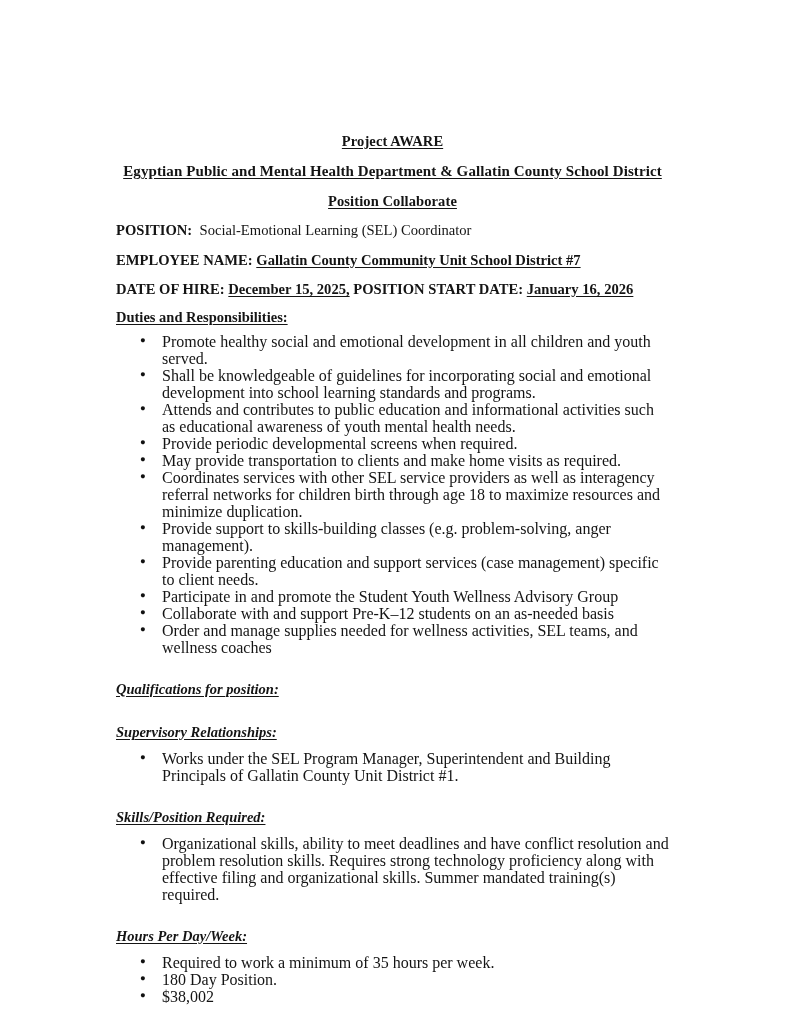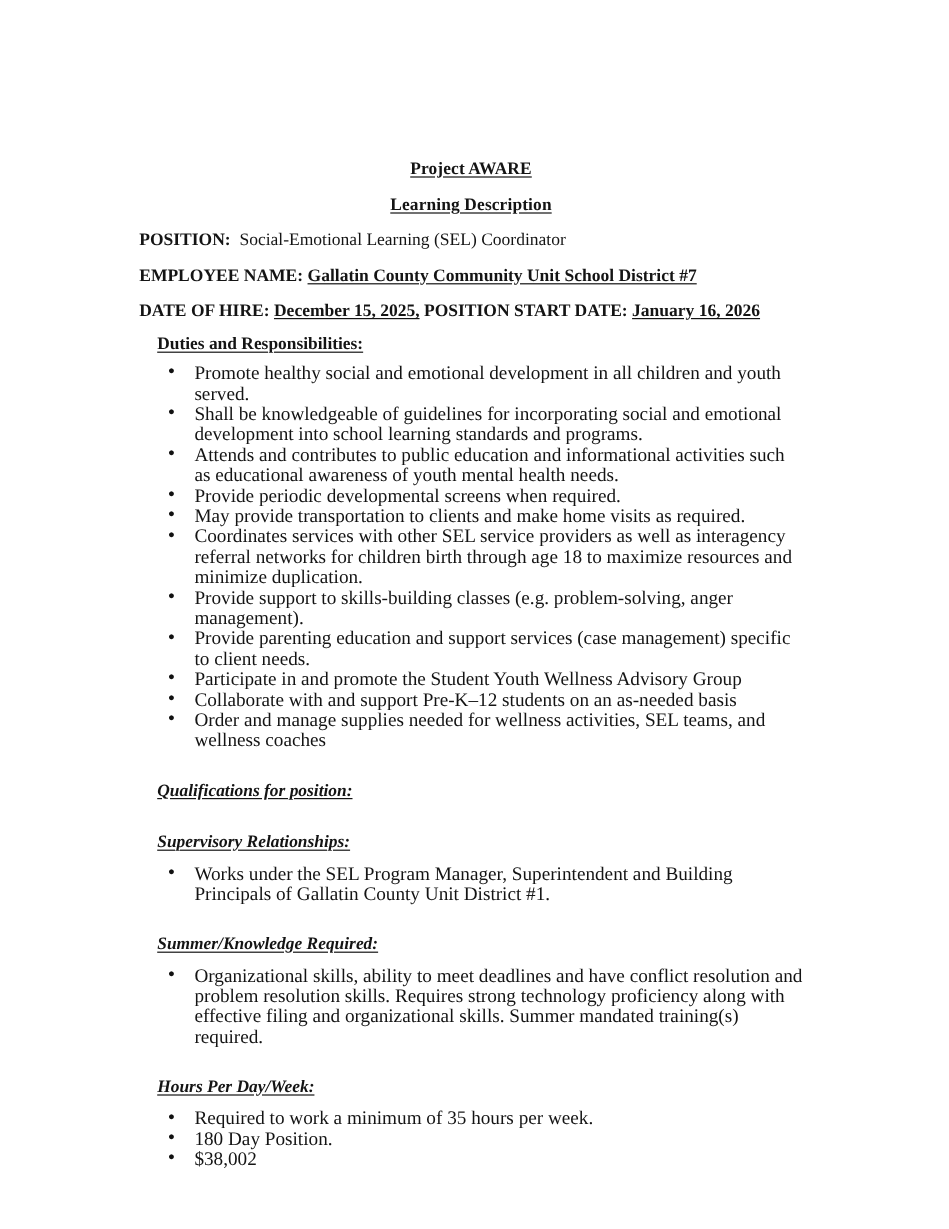--- a/index.html
+++ b/index.html
@@ -57,21 +57,21 @@
     text-decoration: underline;
     text-underline-offset: 2px;
   }
 
   .section-head {
     font-size: 14.5px;
     font-weight: bold;
     text-decoration: underline;
     text-underline-offset: 2px;
     line-height: 20px;
-    margin: 15px;
+    margin: 0;
   }
   .sh-duties { margin-top: 2px; margin-bottom: 6px; }
   .sh-gap    { margin-top: 23px; margin-bottom: 8px; font-style: italic; }
 
   ul.bullets {
     list-style: none;
     margin: 0;
     padding: 0;
   }
   ul.bullets > li {
@@ -92,21 +92,22 @@
     color: #111;
   }
   ul.bullets.tight > li { margin-bottom: 0; }
 </style>
 </head>
 <body>
 
 <div class="page">
 
   <p class="doc-title title-1"><span class="u">Project AWARE</span></p>
-  <p class="doc-title title-3"><span class="u">Learning Description</span></p>
+  <p class="doc-title title-2"><span class="u">Egyptian Public and Mental Health Department &amp; Gallatin County School District</span></p>
+  <p class="doc-title title-3"><span class="u">Position Collaborate</span></p>
 
   <p class="field-line"><span class="lbl">POSITION:</span>&nbsp; <span class="val-plain">Social-Emotional Learning (SEL) Coordinator</span></p>
 
   <p class="field-line"><span class="lbl">EMPLOYEE NAME:</span> <span class="val-ul">Gallatin County Community Unit School District #7</span></p>
 
   <p class="field-line"><span class="lbl">DATE OF HIRE:</span> <span class="val-ul">December 15, 2025,</span> <span class="lbl">POSITION START DATE:</span> <span class="val-ul">January 16, 2026</span></p>
 
   <p class="section-head sh-duties">Duties and Responsibilities:</p>
   <ul class="bullets">
     <li>Promote healthy social and emotional development in all children and youth served.</li>
@@ -122,21 +123,21 @@
     <li>Order and manage supplies needed for wellness activities, SEL teams, and wellness coaches</li>
   </ul>
 
   <p class="section-head sh-gap">Qualifications for position:</p>
 
   <p class="section-head sh-gap">Supervisory Relationships:</p>
   <ul class="bullets">
     <li>Works under the SEL Program Manager, Superintendent and Building Principals of Gallatin County Unit District #1.</li>
   </ul>
 
-  <p class="section-head sh-gap">Summer/Knowledge Required:</p>
+  <p class="section-head sh-gap">Skills/Position Required:</p>
   <ul class="bullets">
     <li>Organizational skills, ability to meet deadlines and have conflict resolution and problem resolution skills. Requires strong technology proficiency along with effective filing and organizational skills. Summer mandated training(s) required.</li>
   </ul>
 
   <p class="section-head sh-gap">Hours Per Day/Week:</p>
   <ul class="bullets tight">
     <li>Required to work a minimum of 35 hours per week.</li>
     <li>180 Day Position.</li>
     <li>$38,002</li>
   </ul>

